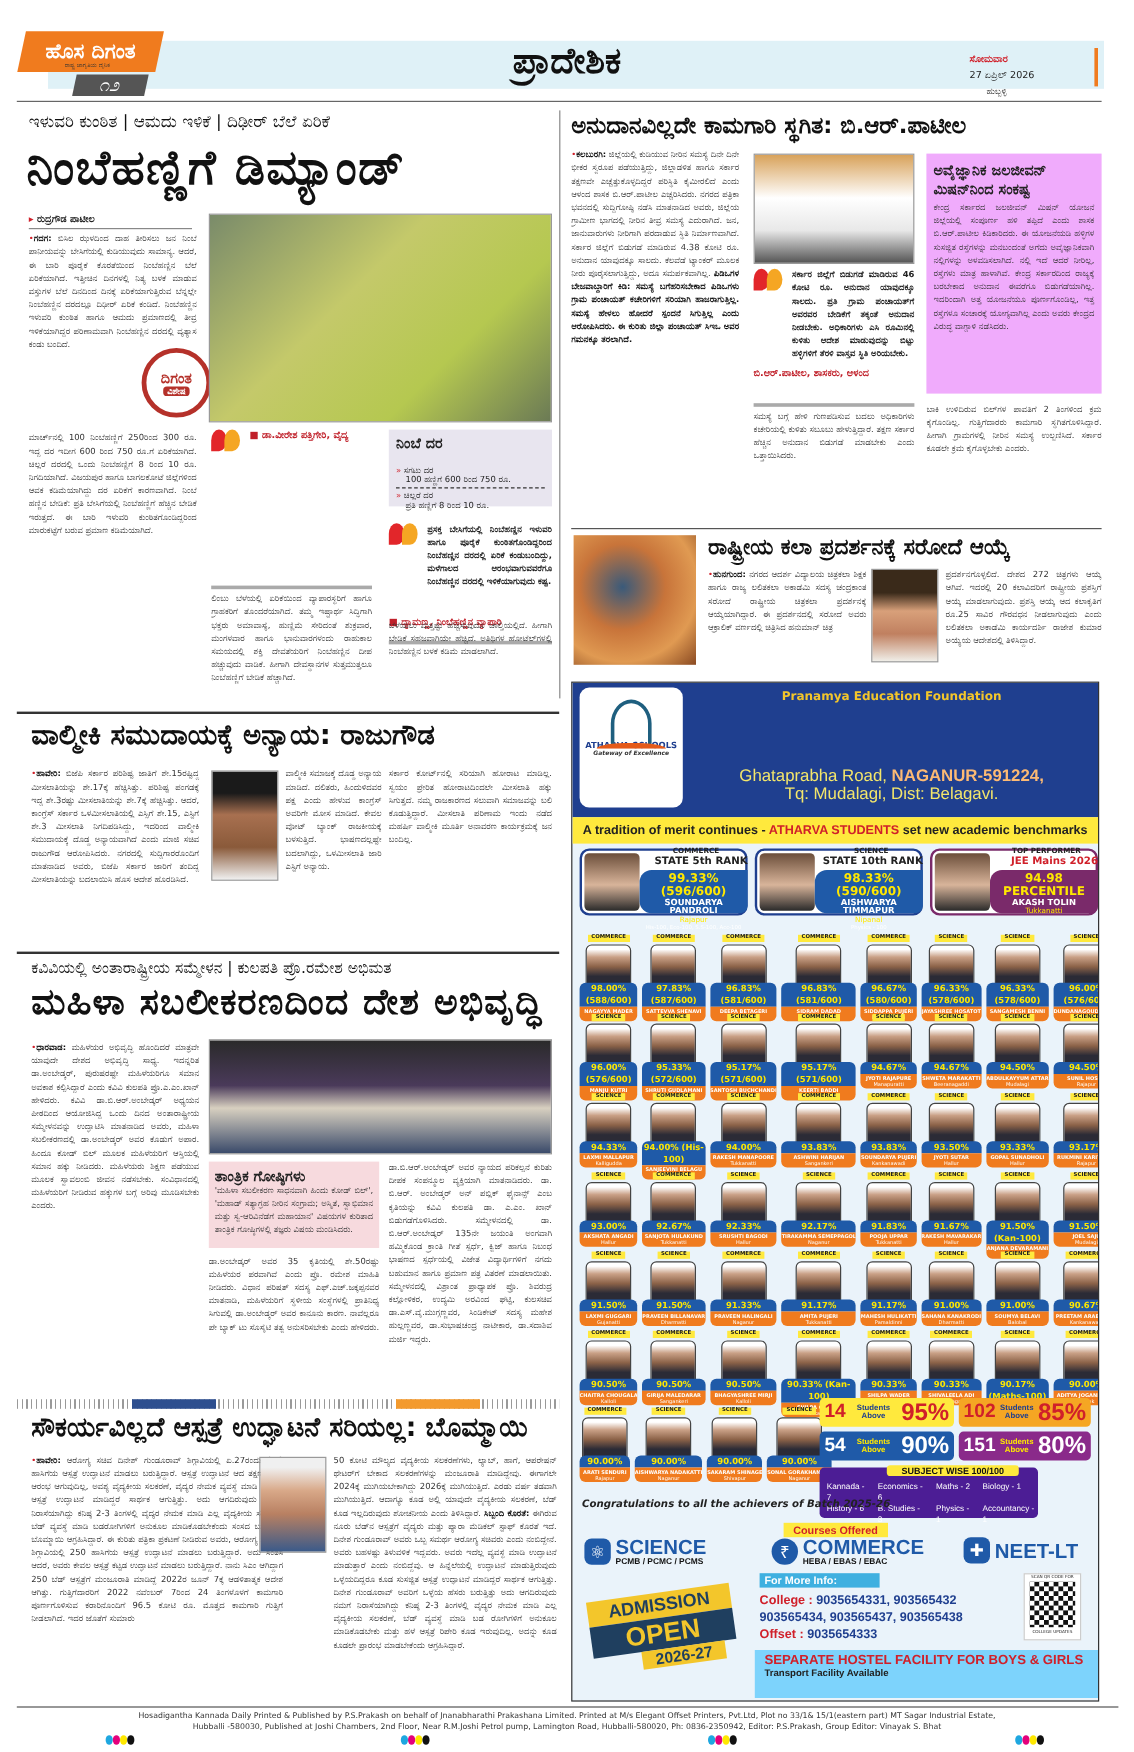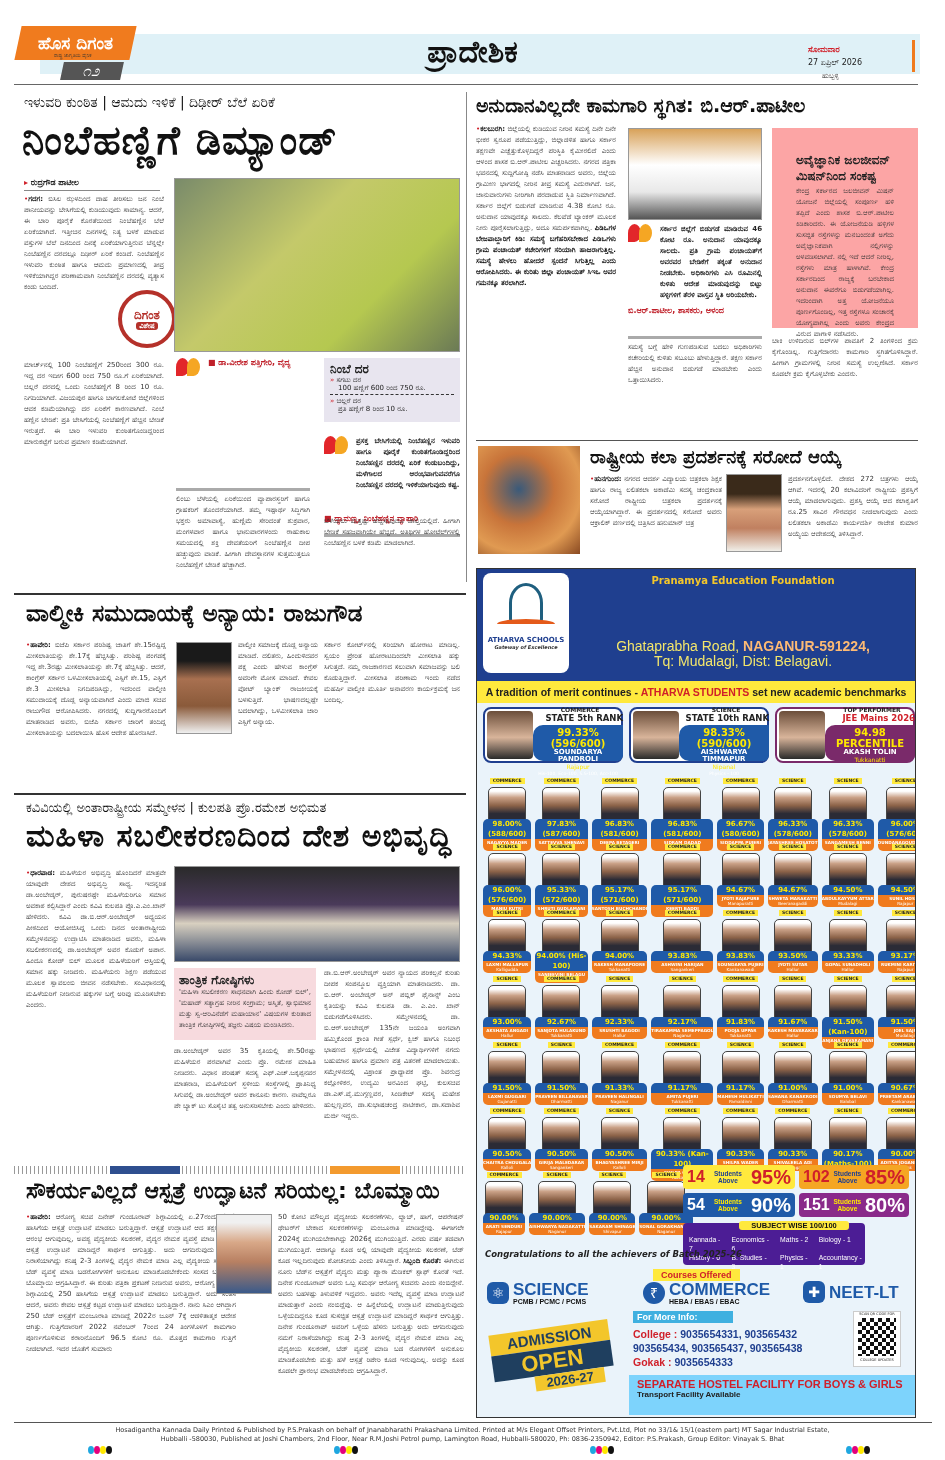--- a/index.html
+++ b/index.html
@@ -23,28 +23,28 @@
 .h1{font-size:38px;font-weight:900;color:#111;font-family:"DejaVu Serif",serif;letter-spacing:1px}
 .h2{font-size:22px;font-weight:bold;color:#111}
 .body{font-size:7px;line-height:11px;color:#333;text-align:justify;overflow:hidden}
 .body b{color:#111}
 .dot{color:#d0202a}
 .photo{background:linear-gradient(135deg,#7a8b6a,#c4c96a 40%,#b5c850 70%,#6b7a55);border:1px solid #999}
 .quote-mark{width:28px;height:18px;position:relative}
 .quote-mark i{position:absolute;top:0;width:13px;height:18px;border-radius:50% 50% 50% 0}
 .q-attr{color:#c0202a;font-size:8px;font-weight:bold}
 .rate-box{background:#e8e5ef;padding:4px 6px}
-.sidebox{background:#fca5a5;padding:24px}
+.sidebox{background:#f0abfc;padding:6px}
 .pinkbox{background:#f7dade;padding:5px}
 .stamp{width:58px;height:58px;border-radius:50%;border:4px solid #b5312a;background:#fff;display:flex;flex-direction:column;align-items:center;justify-content:center;color:#b5312a;font-weight:bold;font-size:12px}
 .stamp small{background:#b5312a;color:#fff;font-size:7px;padding:0 3px;border-radius:3px}
 
 .ad{left:476px;top:568px;width:440px;height:850px;border:1px solid #333;background:#eaf3fa;overflow:hidden}
 .ad-head{position:absolute;left:0;top:0;width:100%;height:112px;background:#1f3f8f}
-.ad-logo{position:absolute;left:6px;top:4px;width:86px;height:100px;background:#fff;border-radius:8px;text-align:center;font-size:7px;font-weight:bold;color:#1f3f8f;padding-top:63px}
+.ad-logo{position:absolute;left:6px;top:4px;width:86px;height:100px;background:#fff;border-radius:8px;text-align:center;font-size:7px;font-weight:bold;color:#1f3f8f;padding-top:44px}
 .ad-logo .em{position:absolute;left:26px;top:10px;width:34px;height:40px;border:3px solid #1f5f7f;border-radius:50% 50% 10% 10%}
 .ad-logo .book{position:absolute;left:14px;top:46px;width:58px;height:10px;border-top:5px solid #e45a1a;border-radius:50% 50% 0 0}
 .ad-found{position:absolute;left:96px;top:6px;width:340px;text-align:center;color:#f3c62b;font-size:10px;font-weight:bold}
 .ad-title{position:absolute;left:96px;top:20px;width:340px;text-align:center;color:#fff;font-size:22px;font-weight:900;line-height:25px;font-family:"Liberation Sans",sans-serif}
 .ad-addr{position:absolute;left:96px;top:70px;width:340px;text-align:center;color:#f3e66b;font-size:14px;line-height:15px;font-family:"Liberation Sans",sans-serif}
 .ad-addr b{color:#fdba74}
 .ad-tag{position:absolute;left:0;top:112px;width:100%;height:22px;background:#ffe93d;text-align:center;font-size:10.5px;font-weight:bold;line-height:22px;font-family:"Liberation Sans",sans-serif}
 .ad-tag em{color:#d0202a;font-style:normal}
 .topper{position:absolute;top:138px;width:140px;height:56px;border:2px solid #1f3f8f;border-radius:8px;background:#fff}
 .topper .ph{position:absolute;left:2px;top:2px;width:46px;height:48px;background:linear-gradient(#6b4e3a,#d8b49a 55%,#2a2a2a);border-radius:4px}
@@ -111,21 +111,21 @@
       <i style="left:0;background:#e2262a"></i>
       <i style="left:11px;background:#f5a623"></i>
     </div>
   <div class="q-attr">■ <span>ಡಾ.ವೀರೇಶ ಪತ್ತಿಗೇರಿ, ವೈದ್ಯ</span></div>
 </div>
 <div class="abs" style="left:176px;top:488px;width:134px;height:3px;background:#aaa"></div>
 <div class="abs body" style="left:176px;top:494px;width:134px;height:92px">ಲಿಂಬು ಬೆಳೆಯಲ್ಲಿ ಏರಿಕೆಯಿಂದ ವ್ಯಾಪಾರಸ್ಥರಿಗೆ ಹಾಗೂ ಗ್ರಾಹಕರಿಗೆ ತೊಂದರೆಯಾಗಿದೆ. ತಮ್ಮ ಇಷ್ಟಾರ್ಥ ಸಿದ್ಧಿಗಾಗಿ ಭಕ್ತರು ಅಮಾವಾಸ್ಯೆ, ಹುಣ್ಣಿಮೆ ಸೇರಿದಂತೆ ಶುಕ್ರವಾರ, ಮಂಗಳವಾರ ಹಾಗೂ ಭಾನುವಾರಗಳಂದು ರಾಹುಕಾಲ ಸಮಯದಲ್ಲಿ ಶಕ್ತಿ ದೇವತೆಯರಿಗೆ ನಿಂಬೆಹಣ್ಣಿನ ದೀಪ ಹಚ್ಚುವುದು ವಾಡಿಕೆ. ಹೀಗಾಗಿ ದೇವಸ್ಥಾನಗಳ ಸುತ್ತಮುತ್ತಲೂ ನಿಂಬೆಹಣ್ಣಿಗೆ ಬೇಡಿಕೆ ಹೆಚ್ಚಾಗಿದೆ.</div>
 
 <div class="abs rate-box" style="left:324px;top:358px;width:136px;height:64px">
   <div style="font-size:12px;font-weight:bold">ನಿಂಬೆ ದರ</div>
-  <div style="font-size:7px;margin-top:0"><span class="dot">»</span> <span>ಸಗಟು ದರ</span><br><span style="padding-left:8px">100 ಹಣ್ಣಿಗೆ 600 ರಿಂದ 750 ರೂ.</span></div>
+  <div style="font-size:7px;margin-top:12px"><span class="dot">»</span> <span>ಸಗಟು ದರ</span><br><span style="padding-left:8px">100 ಹಣ್ಣಿಗೆ 600 ರಿಂದ 750 ರೂ.</span></div>
   <div style="border-top:1px dashed #333;margin:2px 0"></div>
   <div style="font-size:7px"><span class="dot">»</span> <span>ಚಿಲ್ಲರೆ ದರ</span><br><span style="padding-left:8px">ಪ್ರತಿ ಹಣ್ಣಿಗೆ 8 ರಿಂದ 10 ರೂ.</span></div>
 </div>
 <div class="abs" style="left:324px;top:436px;width:136px">
   <div class="quote-mark" style="float:left;margin-right:4px">
       <i style="left:0;background:#e2262a"></i>
       <i style="left:11px;background:#f5a623"></i>
     </div>
   <div class="body" style="font-size:7px;font-weight:bold;color:#222;height:78px">ಪ್ರಸಕ್ತ ಬೇಸಿಗೆಯಲ್ಲಿ ನಿಂಬೆಹಣ್ಣಿನ ಇಳುವರಿ ಹಾಗೂ ಪೂರೈಕೆ ಕುಂಠಿತಗೊಂಡಿದ್ದರಿಂದ ನಿಂಬೆಹಣ್ಣಿನ ದರದಲ್ಲಿ ಏರಿಕೆ ಕಂಡುಬಂದಿದ್ದು, ಮಳೆಗಾಲದ ಆರಂಭವಾಗುವವರೆಗೂ ನಿಂಬೆಹಣ್ಣಿನ ದರದಲ್ಲಿ ಇಳಿಕೆಯಾಗುವುದು ಕಷ್ಟ.</div>
   <div class="q-attr">■ <span>ದ್ಯಾಮಣ್ಣ, ನಿಂಬೆಹಣ್ಣಿನ ವ್ಯಾಪಾರಿ</span></div>
@@ -508,21 +508,21 @@
 
   <div style="position:absolute;left:16px;top:758px;width:120px;height:76px;transform:rotate(-8deg)">
     <div style="background:#f3c62b;color:#1f3f5f;font-weight:900;font-size:15px;text-align:center;padding:2px;font-family:'Liberation Sans',sans-serif">ADMISSION</div>
     <div style="background:#1f3f5f;color:#f3c62b;font-weight:900;font-size:22px;text-align:center;font-family:'Liberation Sans',sans-serif">OPEN</div>
     <div style="background:#f3c62b;color:#1f3f5f;font-weight:900;font-size:13px;text-align:center;width:70px;margin-left:40px;font-family:'Liberation Sans',sans-serif">2026-27</div>
   </div>
   <div style="position:absolute;left:156px;top:742px;width:100px;background:#3fb0e0;color:#fff;font-size:9px;font-weight:bold;padding:1px 4px;font-family:'Liberation Sans',sans-serif">For More Info:</div>
   <div style="position:absolute;left:156px;top:758px;width:220px;font-size:10.5px;font-weight:bold;line-height:14px;color:#1f3f8f;font-family:'Liberation Sans',sans-serif">
     <div><span style="color:#d0202a">College :</span> <span>9035654331, 903565432</span></div>
     <div>903565434, 903565437, 903565438</div>
-    <div><span style="color:#d0202a">Gokak :</span> <span>9035654333</span></div>
+    <div><span style="color:#d0202a">Offset :</span> <span>9035654333</span></div>
   </div>
   <div style="position:absolute;left:376px;top:742px;width:48px;height:56px;background:#fff;border:1px solid #ccc;text-align:center;font-size:3.5px">
     <div>SCAN QR CODE FOR</div>
     <div style="width:38px;height:38px;margin:2px auto;background:repeating-conic-gradient(#111 0 25%,#fff 0 50%) 0 0/8px 8px"></div>
     <div>COLLEGE UPDATES</div>
   </div>
   <div style="position:absolute;left:152px;top:806px;width:286px;height:40px;background:#7dd3fc;padding:3px 8px;font-family:'Liberation Sans',sans-serif">
     <div style="color:#d0202a;font-weight:900;font-size:11px">SEPARATE HOSTEL FACILITY FOR BOYS &amp; GIRLS</div>
     <div style="font-size:8px;font-weight:bold">Transport Facility Available</div>
   </div>

